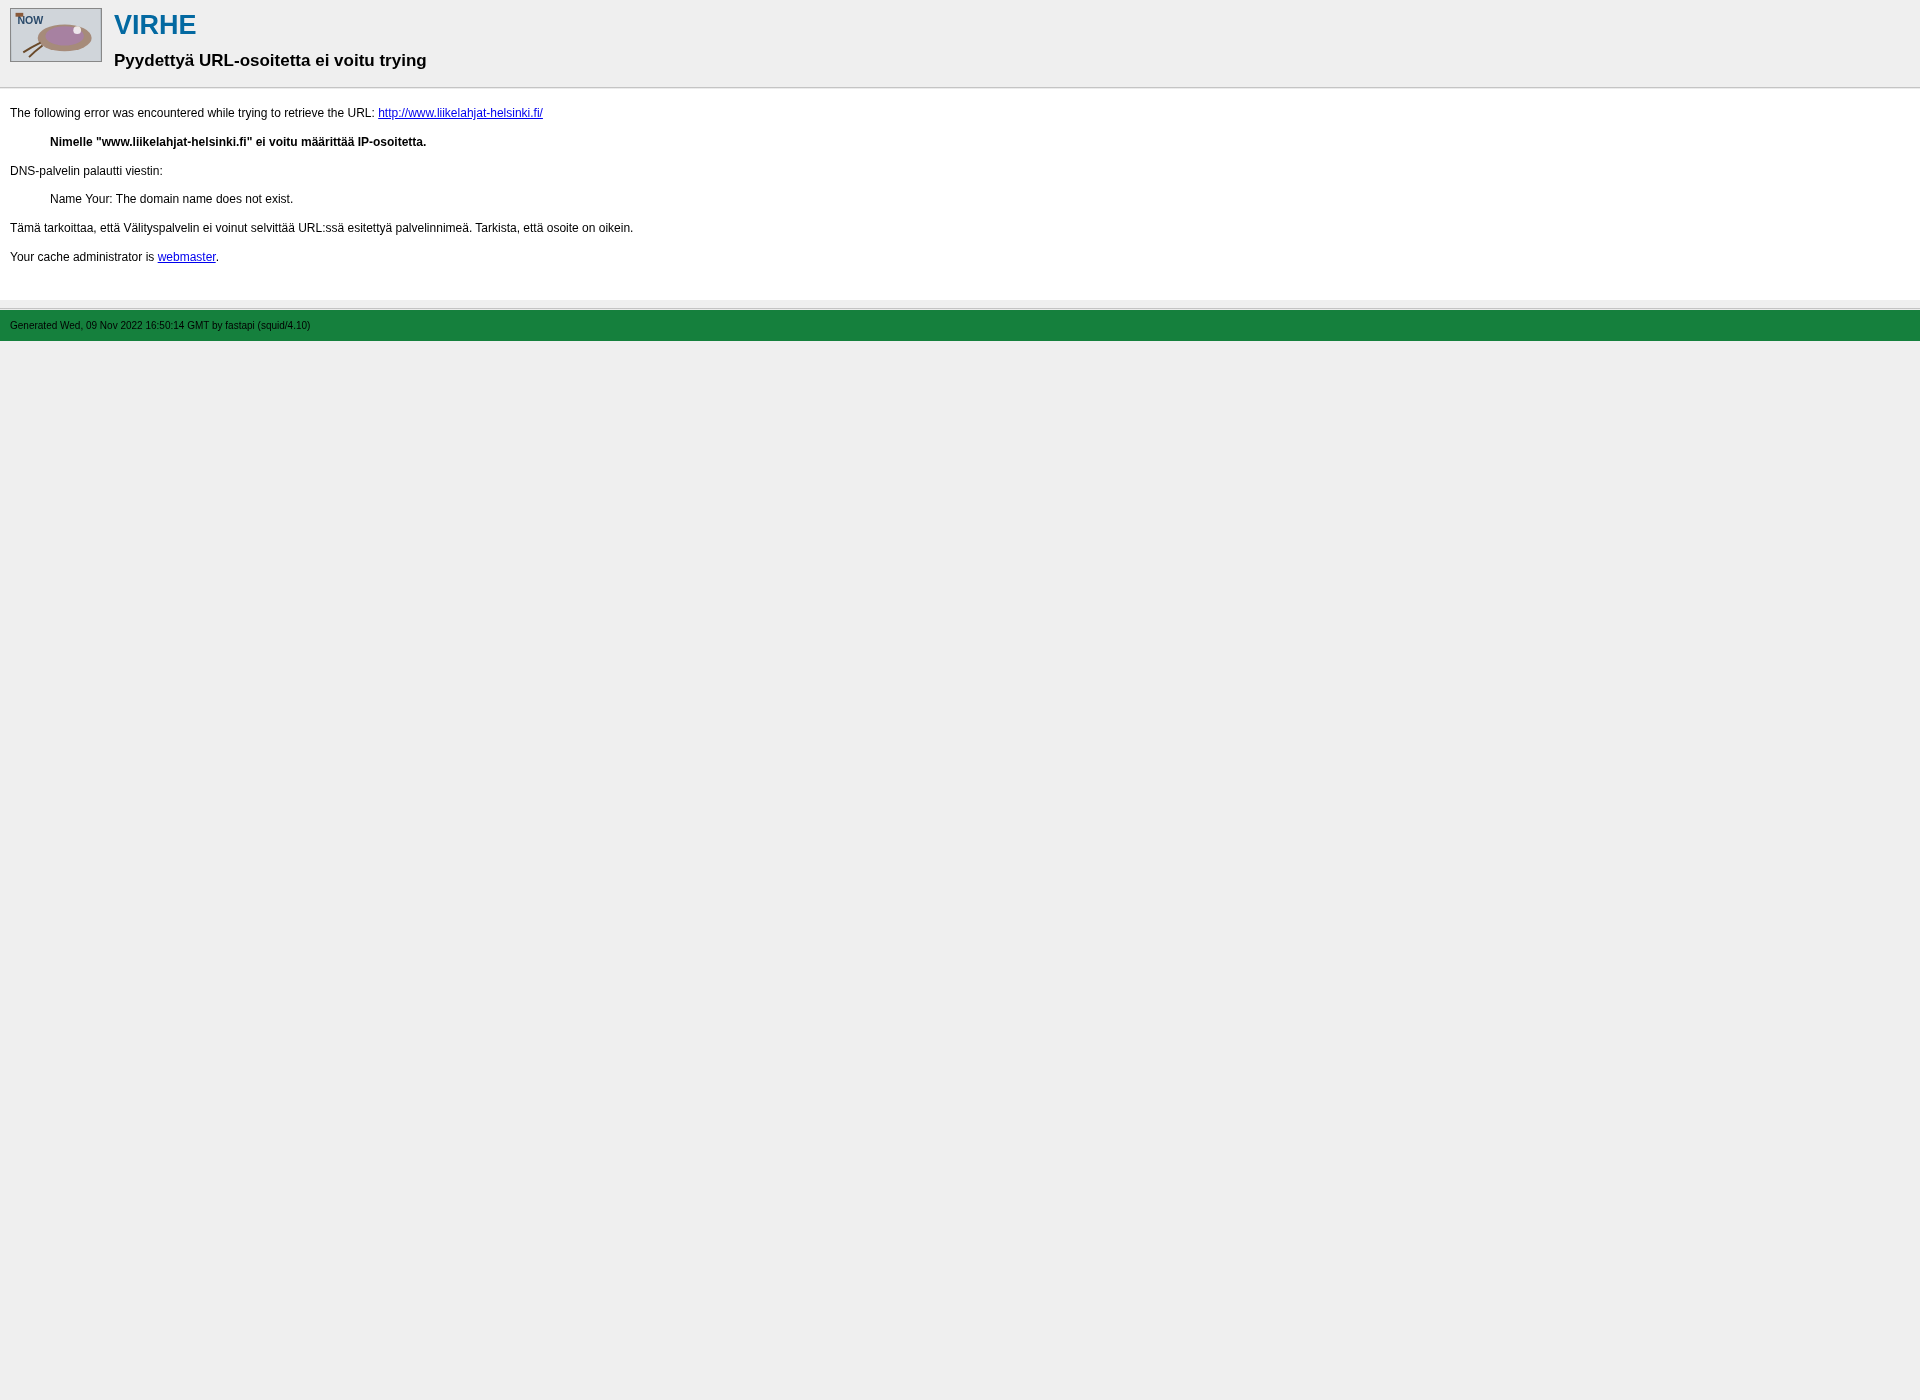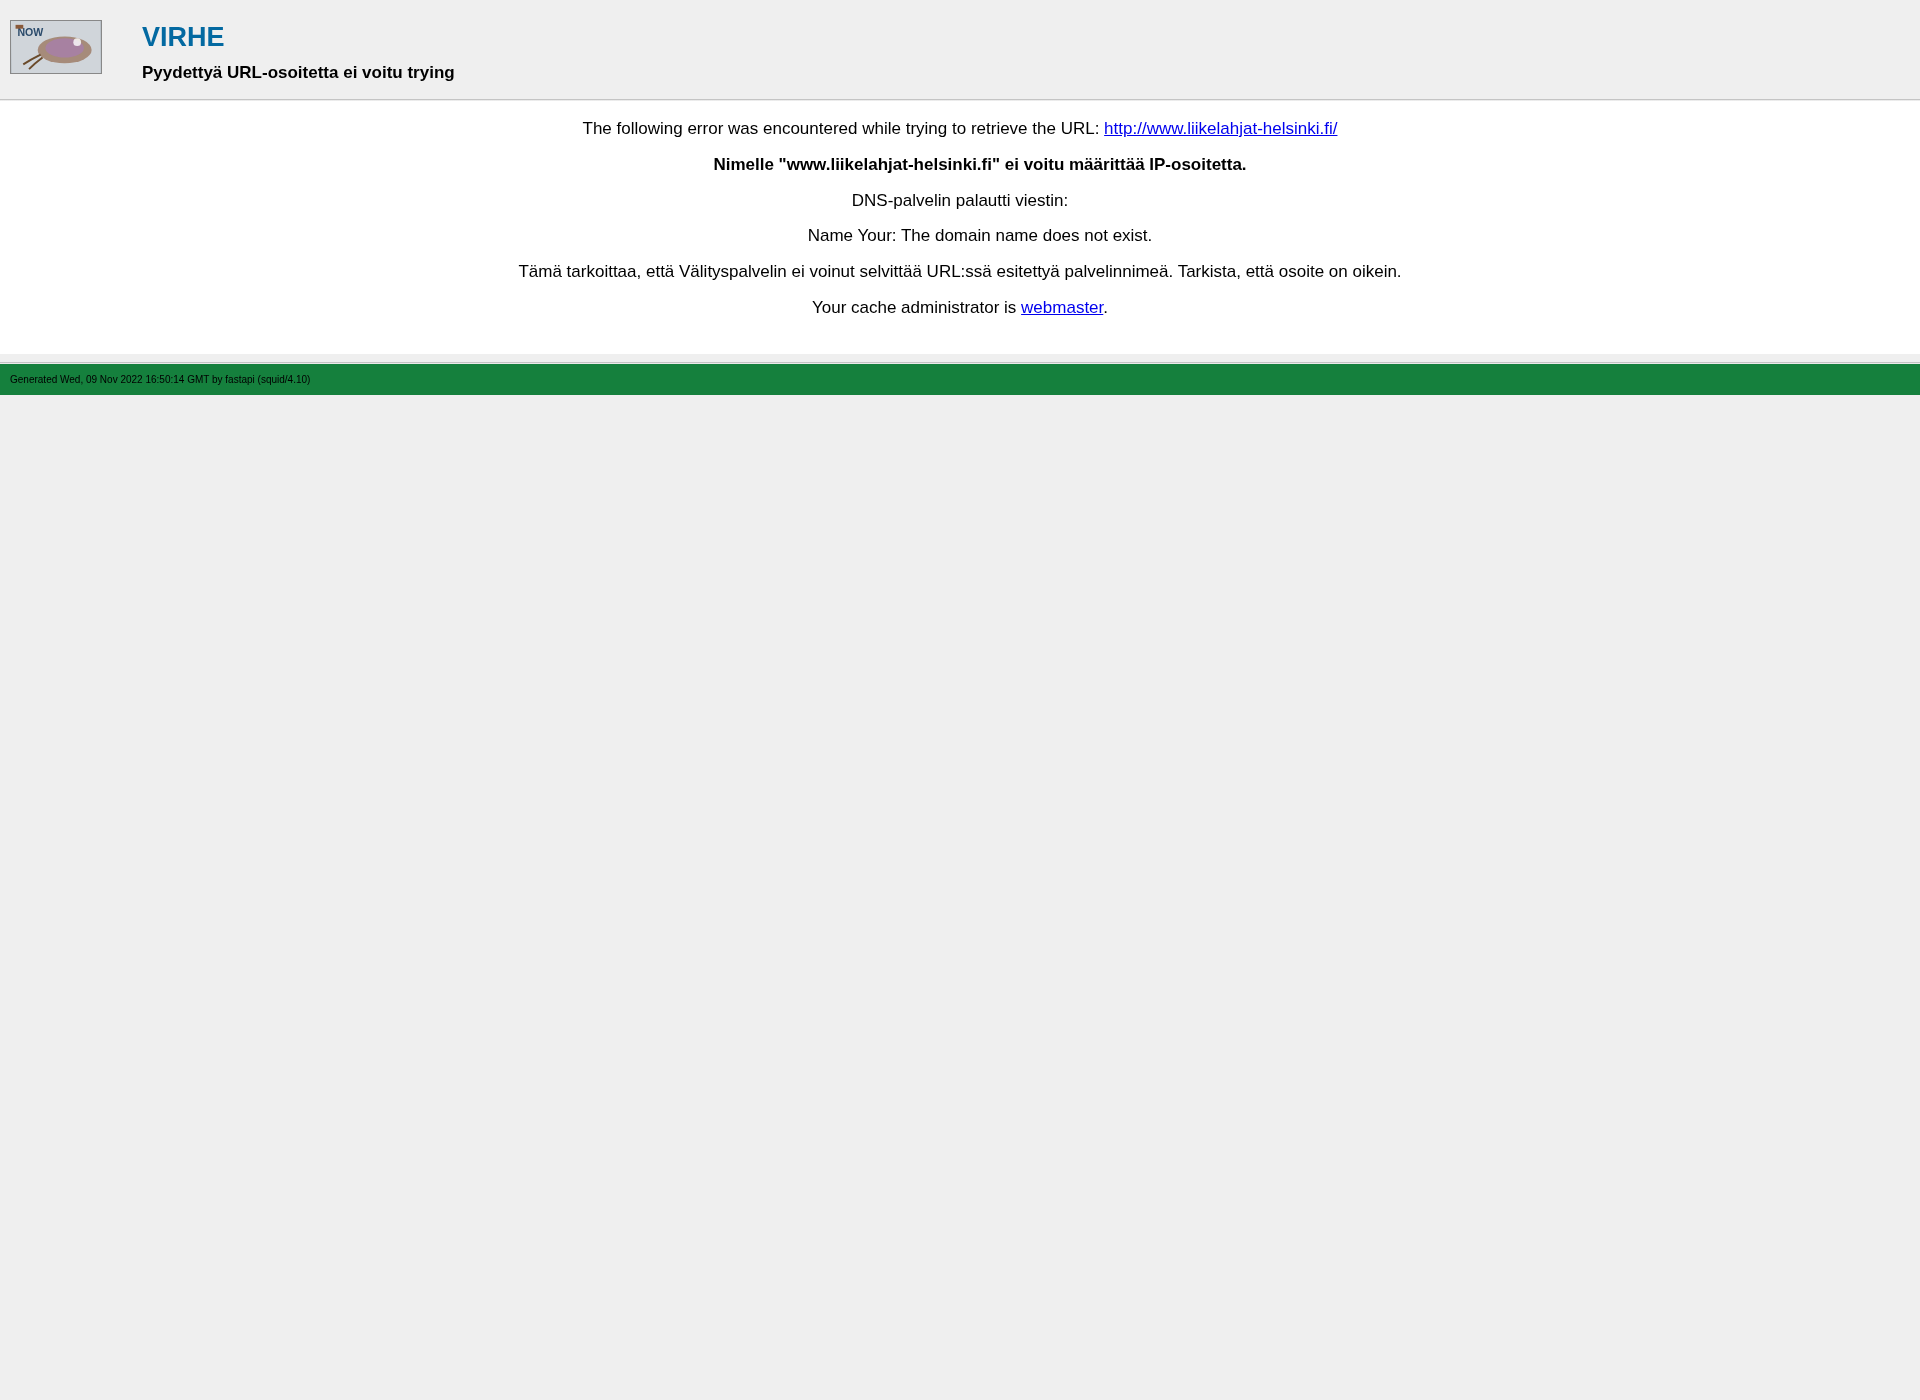--- a/index.html
+++ b/index.html
@@ -10,23 +10,22 @@
     body {
       font-family: Arial, Helvetica, sans-serif;
       background-color: #efefef;
       width: 1920px;
       height: 1400px;
       overflow: hidden;
     }
     .header {
       display: flex;
       align-items: flex-start;
-      padding: 20px 10px 8px 10px;
+      padding: 8px 10px 8px 10px;
       background-color: #efefef;
-      gap: 28px;
     }
     .squid-icon {
       width: 92px;
       height: 54px;
       margin-right: 12px;
       background: linear-gradient(135deg, #d8dde2 0%, #a8b0b8 50%, #c0c8d0 100%);
       border: 1px solid #888;
       position: relative;
       overflow: hidden;
     }
@@ -51,25 +50,24 @@
     .hr-line {
       height: 2px;
       background: linear-gradient(to bottom, #b0b0b0 0%, #ffffff 100%);
       margin: 8px 0 0 0;
     }
     .content {
       background-color: #ffffff;
       padding: 16px 10px 22px 10px;
     }
     .content p {
-      font-size: 17px;
+      font-size: 12px;
       color: #000;
       margin-bottom: 12px;
       line-height: 1.4;
-      text-align: center;
     }
     .content a {
       color: #0000EE;
       text-decoration: underline;
     }
     .indent {
       margin-left: 40px;
       font-weight: bold;
     }
     .indent-normal {

